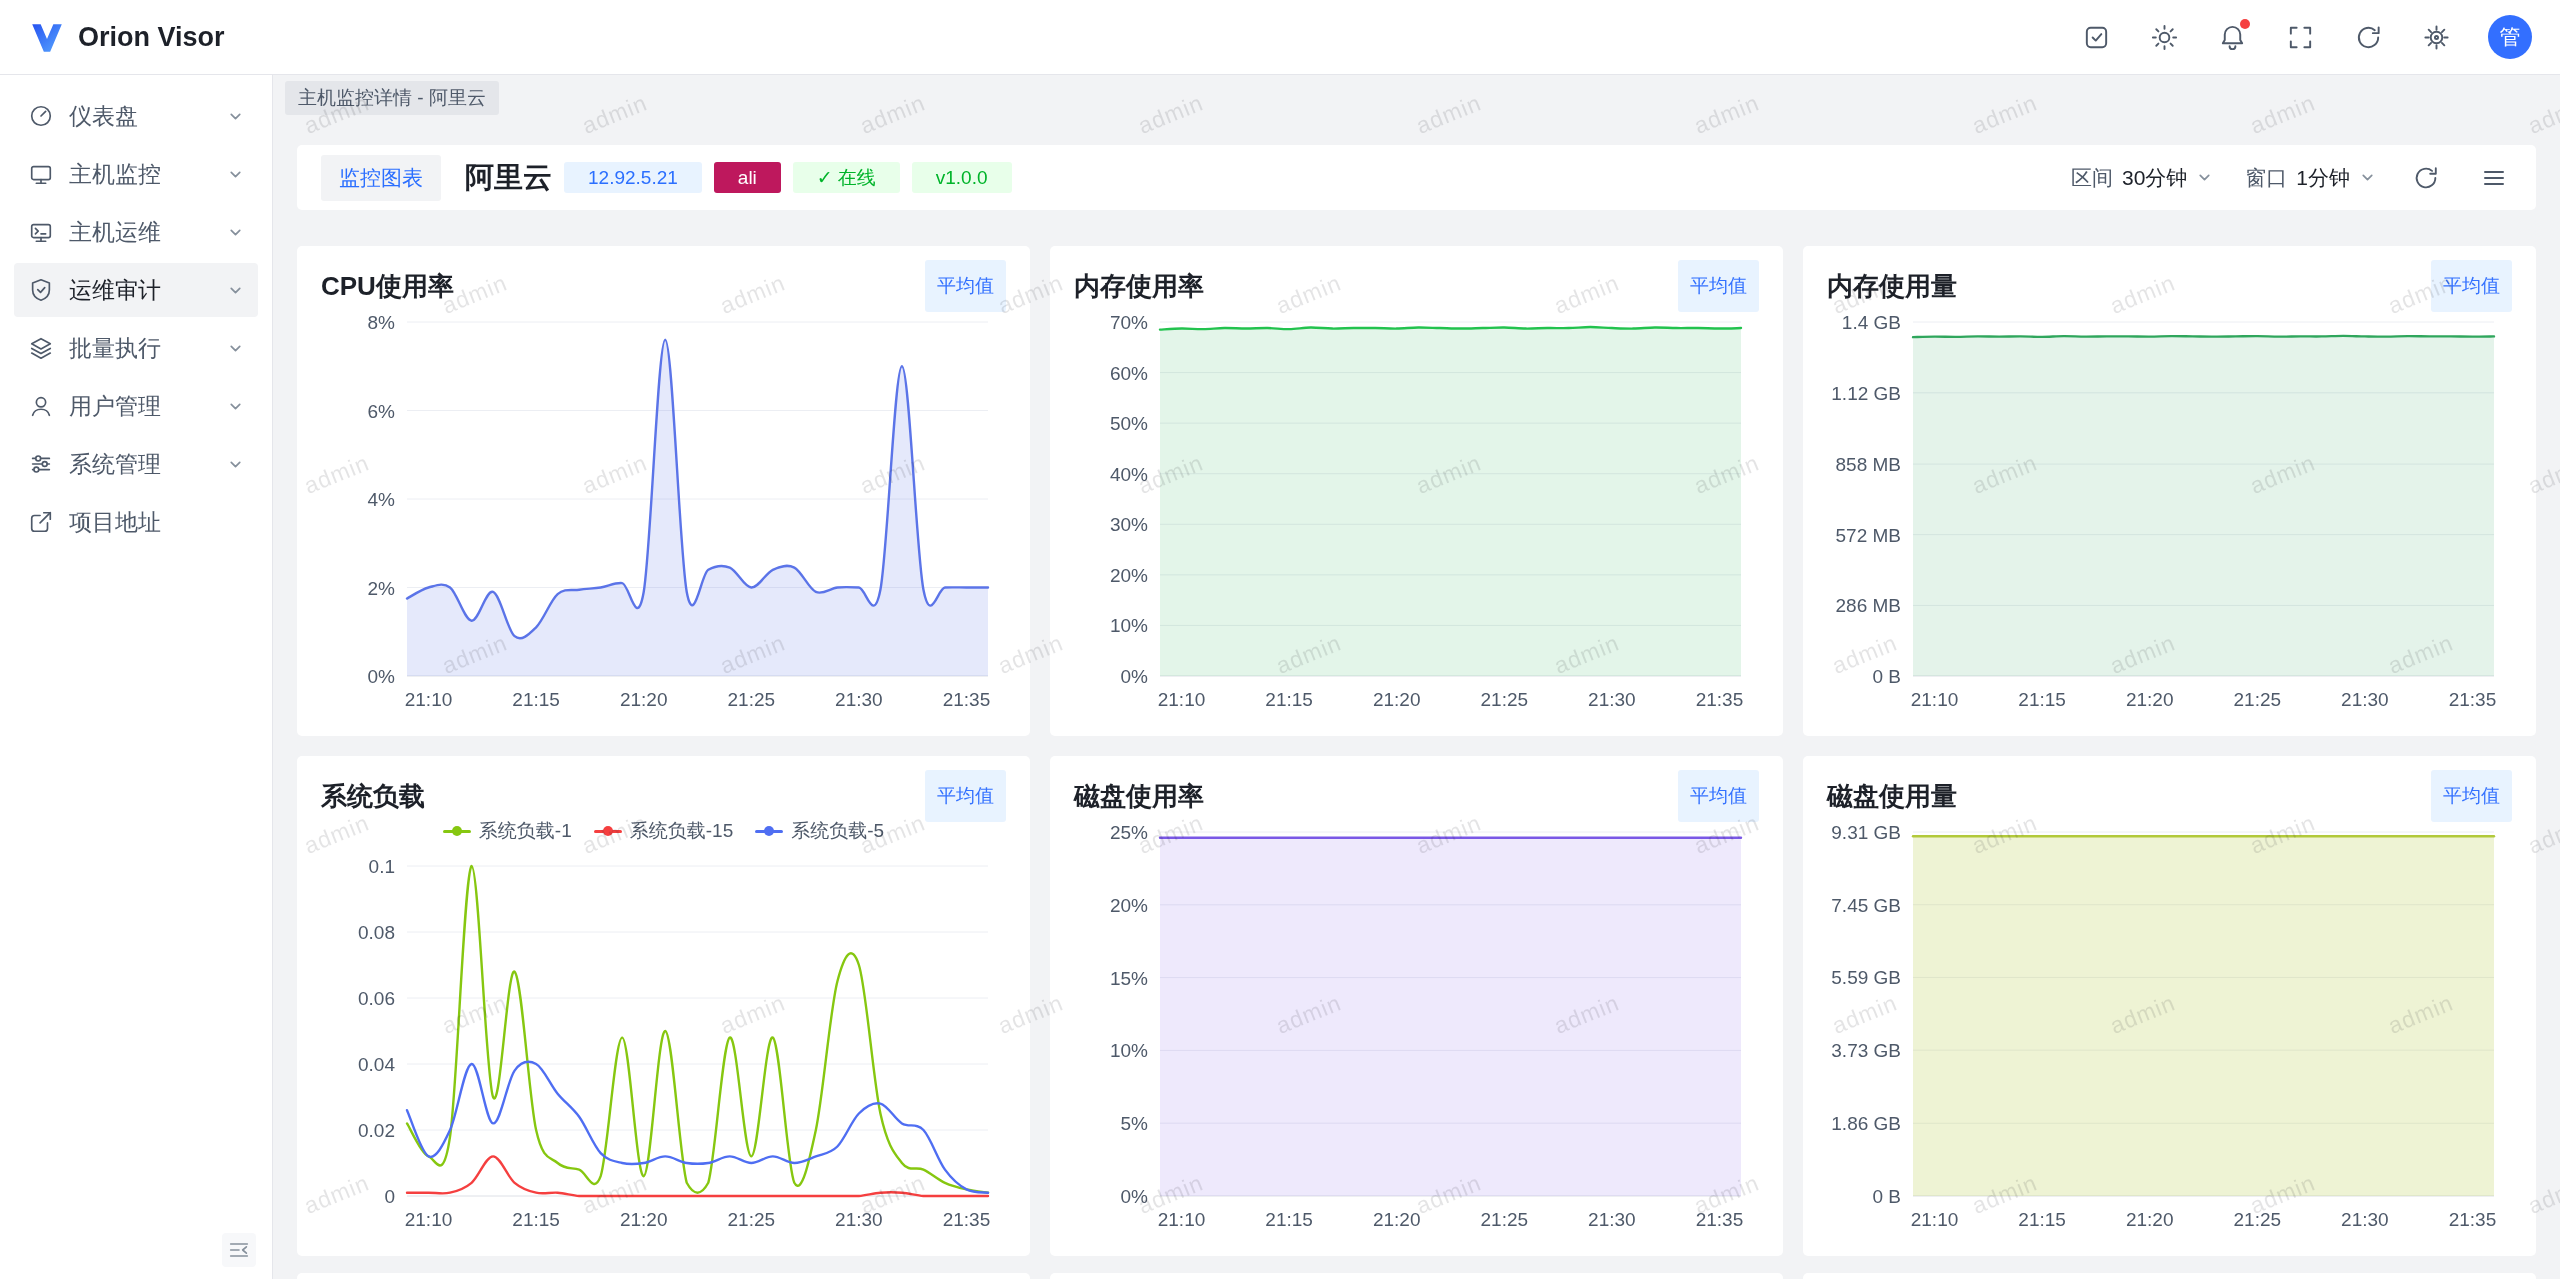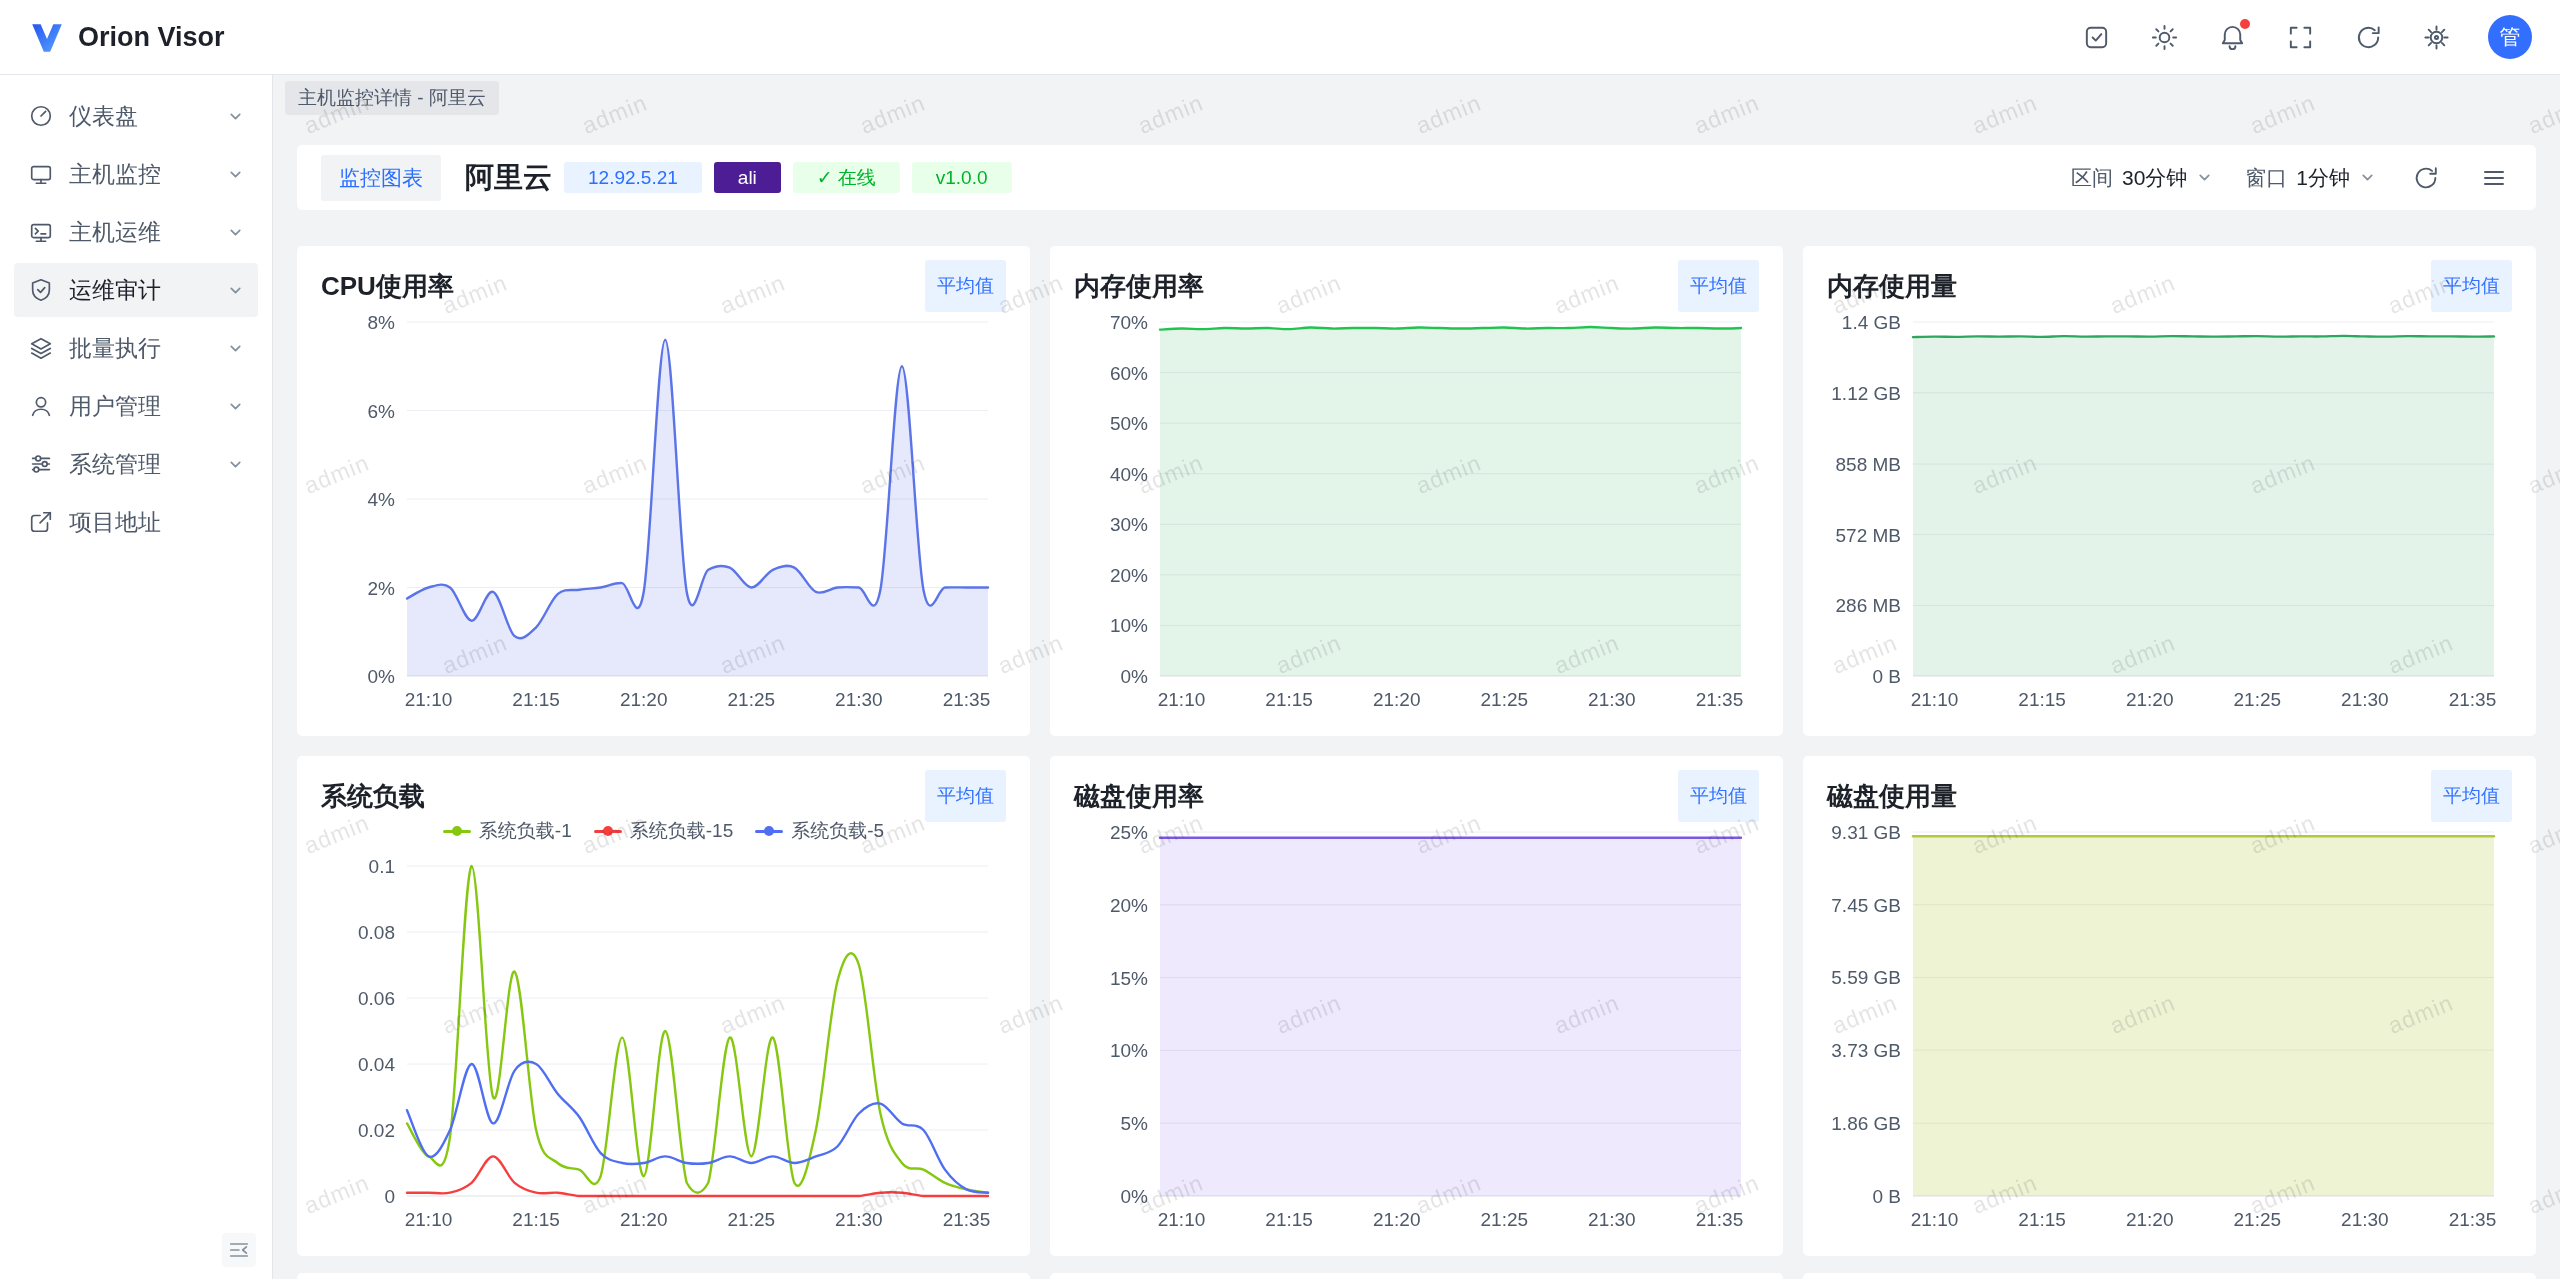--- a/index.html
+++ b/index.html
@@ -49,21 +49,21 @@
 
   .breadcrumb-row{margin:8px 24px 0 12px;height:29px;display:flex;align-items:center}
   .crumb{background:#e4e6ea;color:#4e5969;font-size:19px;padding:4px 13px;border-radius:3px;cursor:pointer}
 
   .card{background:#fff;border-radius:5px}
   .toolbar{margin:33px 24px 0;height:65px;display:flex;align-items:center;padding:0 24px}
   .ghost-btn{background:#f2f3f5;color:#2b6fff;font-size:21px;padding:9px 18px;border-radius:3px;border:none;cursor:pointer;font-family:inherit}
   .host-name{font-size:29px;font-weight:700;margin-left:24px}
   .tag{font-size:19px;height:31px;display:inline-flex;align-items:center;gap:5px;padding:0 24px;border-radius:3px;margin-left:12px}
   .tag.light-blue{background:#e8f3ff;color:#2b6fff}
-  .tag.solid-blue{background:#4c1d95;color:#fff}
+  .tag.solid-blue{background:#be185d;color:#fff}
   .tag.light-green{background:#e8ffea;color:#00b42a}
   .toolbar-right{margin-left:auto;display:flex;align-items:center;gap:32px}
   .select{display:flex;align-items:center;gap:9px;cursor:pointer}
   .sel-label{font-size:21px;color:#4e5969}
   .sel-value{font-size:21px;color:#1d2129}
   .icon-btn{width:36px;height:36px;display:flex;align-items:center;justify-content:center;cursor:pointer}
   .icon-btn svg{stroke:#4e5969;fill:none;stroke-width:2;stroke-linecap:round;stroke-linejoin:round}
 
   .grid{margin:36px 24px 0;display:grid;grid-template-columns:repeat(3,1fr);column-gap:20px;row-gap:20px;position:relative;z-index:1}
   .chart-card{padding:18px 24px;display:flex;flex-direction:column}

